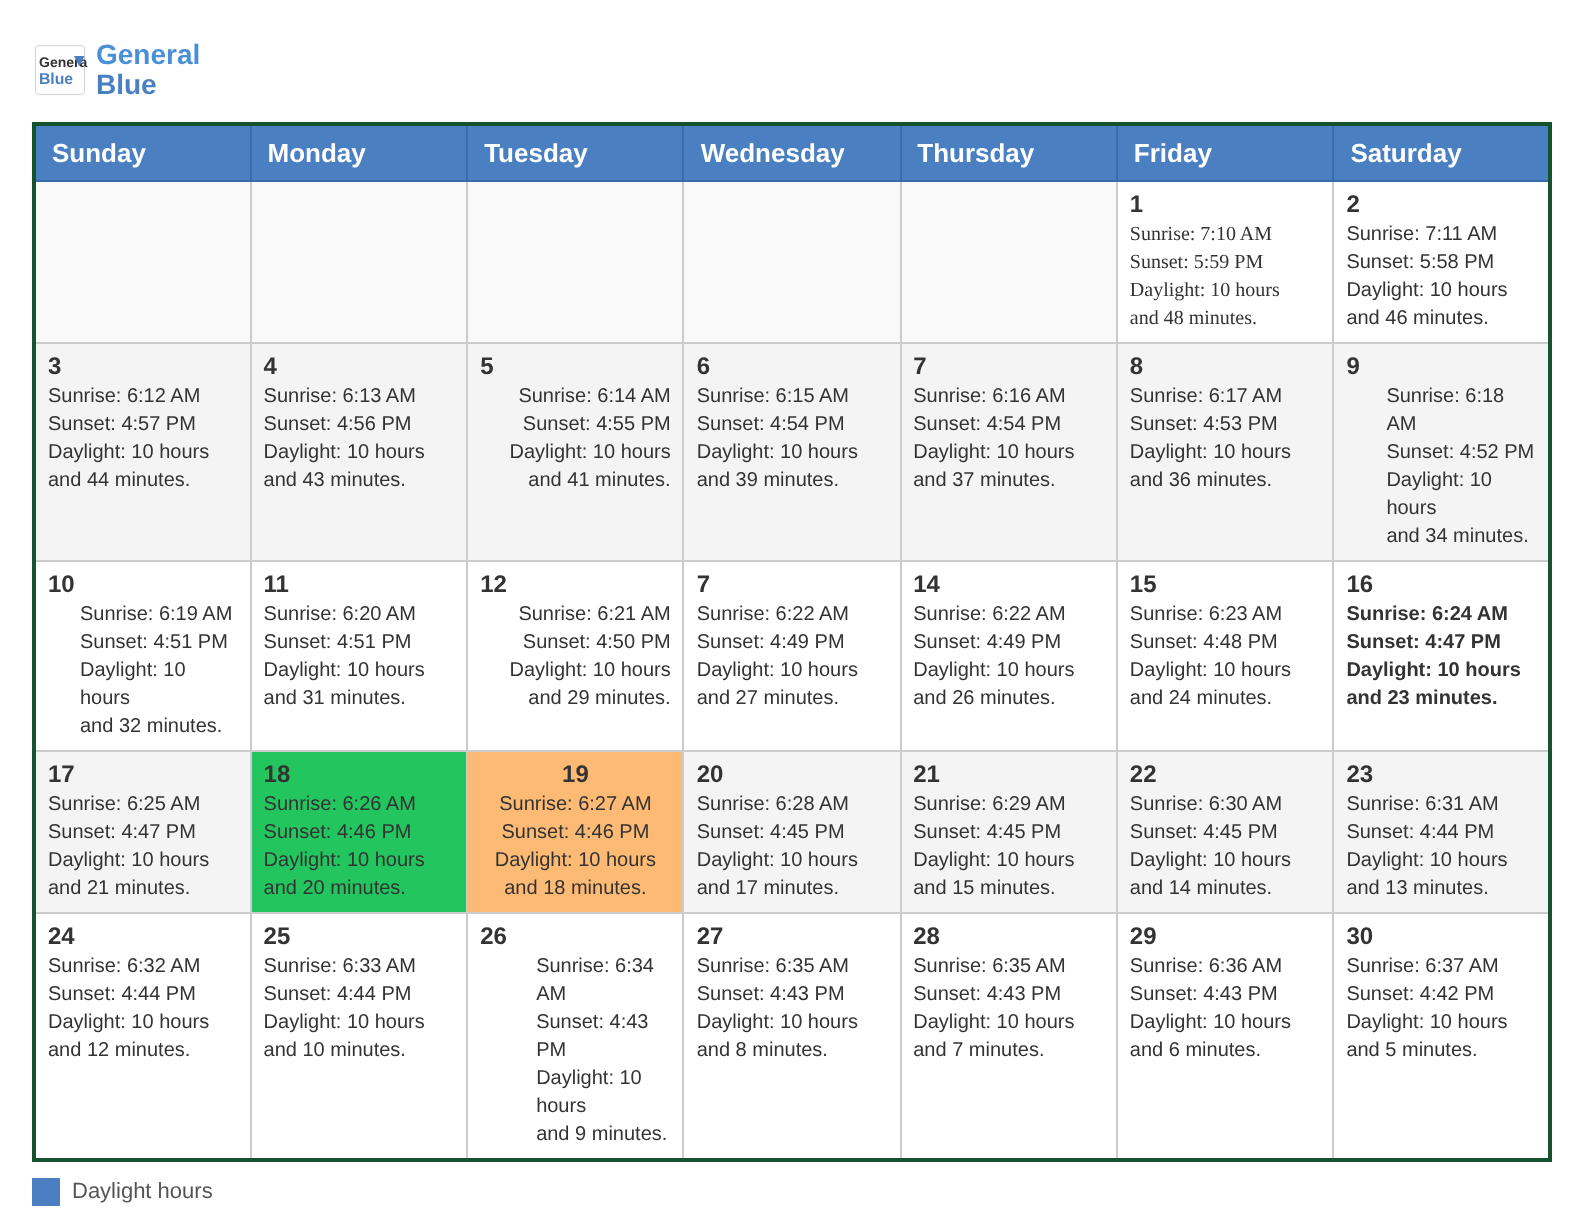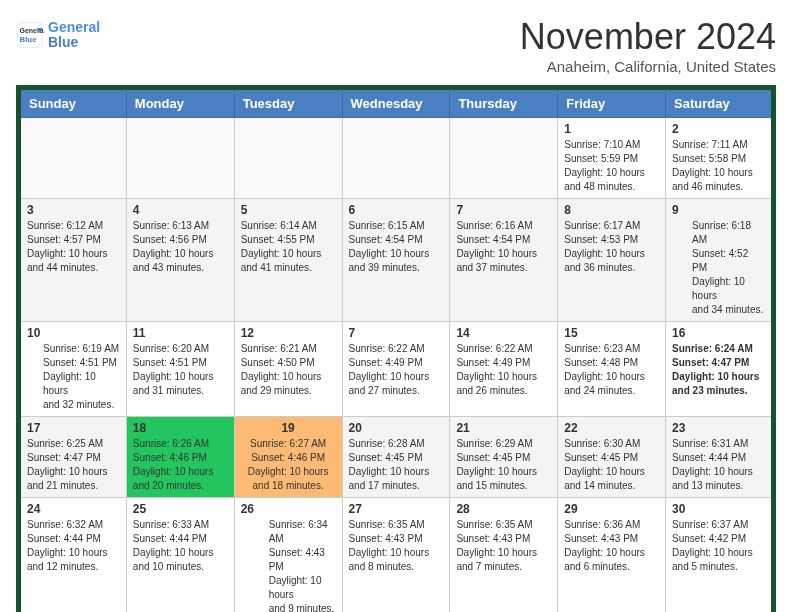--- a/index.html
+++ b/index.html
@@ -43,21 +43,21 @@
       font-weight: 300;
       color: #333;
     }
     .location {
       font-size: 15px;
       color: #555;
     }
     .calendar {
       width: 100%;
       border-collapse: collapse;
-      border: 5px solid #14532d;
+      border: 2px solid #14532d;
     }
     .calendar th {
       background-color: #4a7fc1;
       color: #fff;
       font-size: 13px;
       font-weight: bold;
       padding: 6px 8px;
       text-align: left;
       border: 1px solid #3a6aaa;
     }
@@ -114,24 +114,20 @@
       <text x="4" y="24" font-family="Arial" font-size="9" font-weight="bold" fill="#4a7fc1">Blue</text>
       <polygon points="24,8 30,8 27,14" fill="#4a7fc1"></polygon>
     </svg>
     <div>
       <div class="logo-text">
         <span>General</span><br>
         <span style="color:#4a7fc1">Blue</span>
       </div>
     </div>
   </div>
-  <div class="title-area">
-    <div class="month-title">November 2024</div>
-    <div class="location">Anaheim, California, United States</div>
-  </div>
 </div>
 
 <table class="calendar">
   <thead>
     <tr id="header-row">
     <th>Sunday</th>
         <th>Monday</th>
         <th>Tuesday</th>
         <th>Wednesday</th>
         <th>Thursday</th>
@@ -141,21 +137,21 @@
   </thead>
   <tbody id="calendar-body">
   <tr>
         <td class="empty"></td>
         <td class="empty"></td>
         <td class="empty"></td>
         <td class="empty"></td>
         <td class="empty"></td>
         <td>
           <span class="day-num">1</span>
-          <div class="day-info" style="white-space: pre-line;">Sunrise: 7:10 AM
+          <div class="day-info" style="white-space: pre-line; font-family: Liberation Serif, serif;">Sunrise: 7:10 AM
 Sunset: 5:59 PM
 Daylight: 10 hours
 and 48 minutes.</div>
         </td>
         <td>
           <span class="day-num">2</span>
           <div class="day-info" style="white-space: pre-line;">Sunrise: 7:11 AM
 Sunset: 5:58 PM
 Daylight: 10 hours
 and 46 minutes.</div>
@@ -171,21 +167,21 @@
         </td>
         <td style="background: rgb(244, 244, 244);">
           <span class="day-num">4</span>
           <div class="day-info" style="white-space: pre-line;">Sunrise: 6:13 AM
 Sunset: 4:56 PM
 Daylight: 10 hours
 and 43 minutes.</div>
         </td>
         <td style="background: rgb(244, 244, 244);">
           <span class="day-num">5</span>
-          <div class="day-info" style="white-space: pre-line;">Sunrise: 6:14 AM
+          <div class="day-info" style="white-space: pre-line; text-align: right;">Sunrise: 6:14 AM
 Sunset: 4:55 PM
 Daylight: 10 hours
 and 41 minutes.</div>
         </td>
         <td style="background: rgb(244, 244, 244);">
           <span class="day-num">6</span>
           <div class="day-info" style="white-space: pre-line;">Sunrise: 6:15 AM
 Sunset: 4:54 PM
 Daylight: 10 hours
 and 39 minutes.</div>
@@ -222,21 +218,21 @@
         </td>
         <td>
           <span class="day-num">11</span>
           <div class="day-info" style="white-space: pre-line;">Sunrise: 6:20 AM
 Sunset: 4:51 PM
 Daylight: 10 hours
 and 31 minutes.</div>
         </td>
         <td>
           <span class="day-num">12</span>
-          <div class="day-info" style="white-space: pre-line;">Sunrise: 6:21 AM
+          <div class="day-info" style="white-space: pre-line; text-align: right;">Sunrise: 6:21 AM
 Sunset: 4:50 PM
 Daylight: 10 hours
 and 29 minutes.</div>
         </td>
         <td>
           <span class="day-num">7</span>
           <div class="day-info" style="white-space: pre-line;">Sunrise: 6:22 AM
 Sunset: 4:49 PM
 Daylight: 10 hours
 and 27 minutes.</div>

